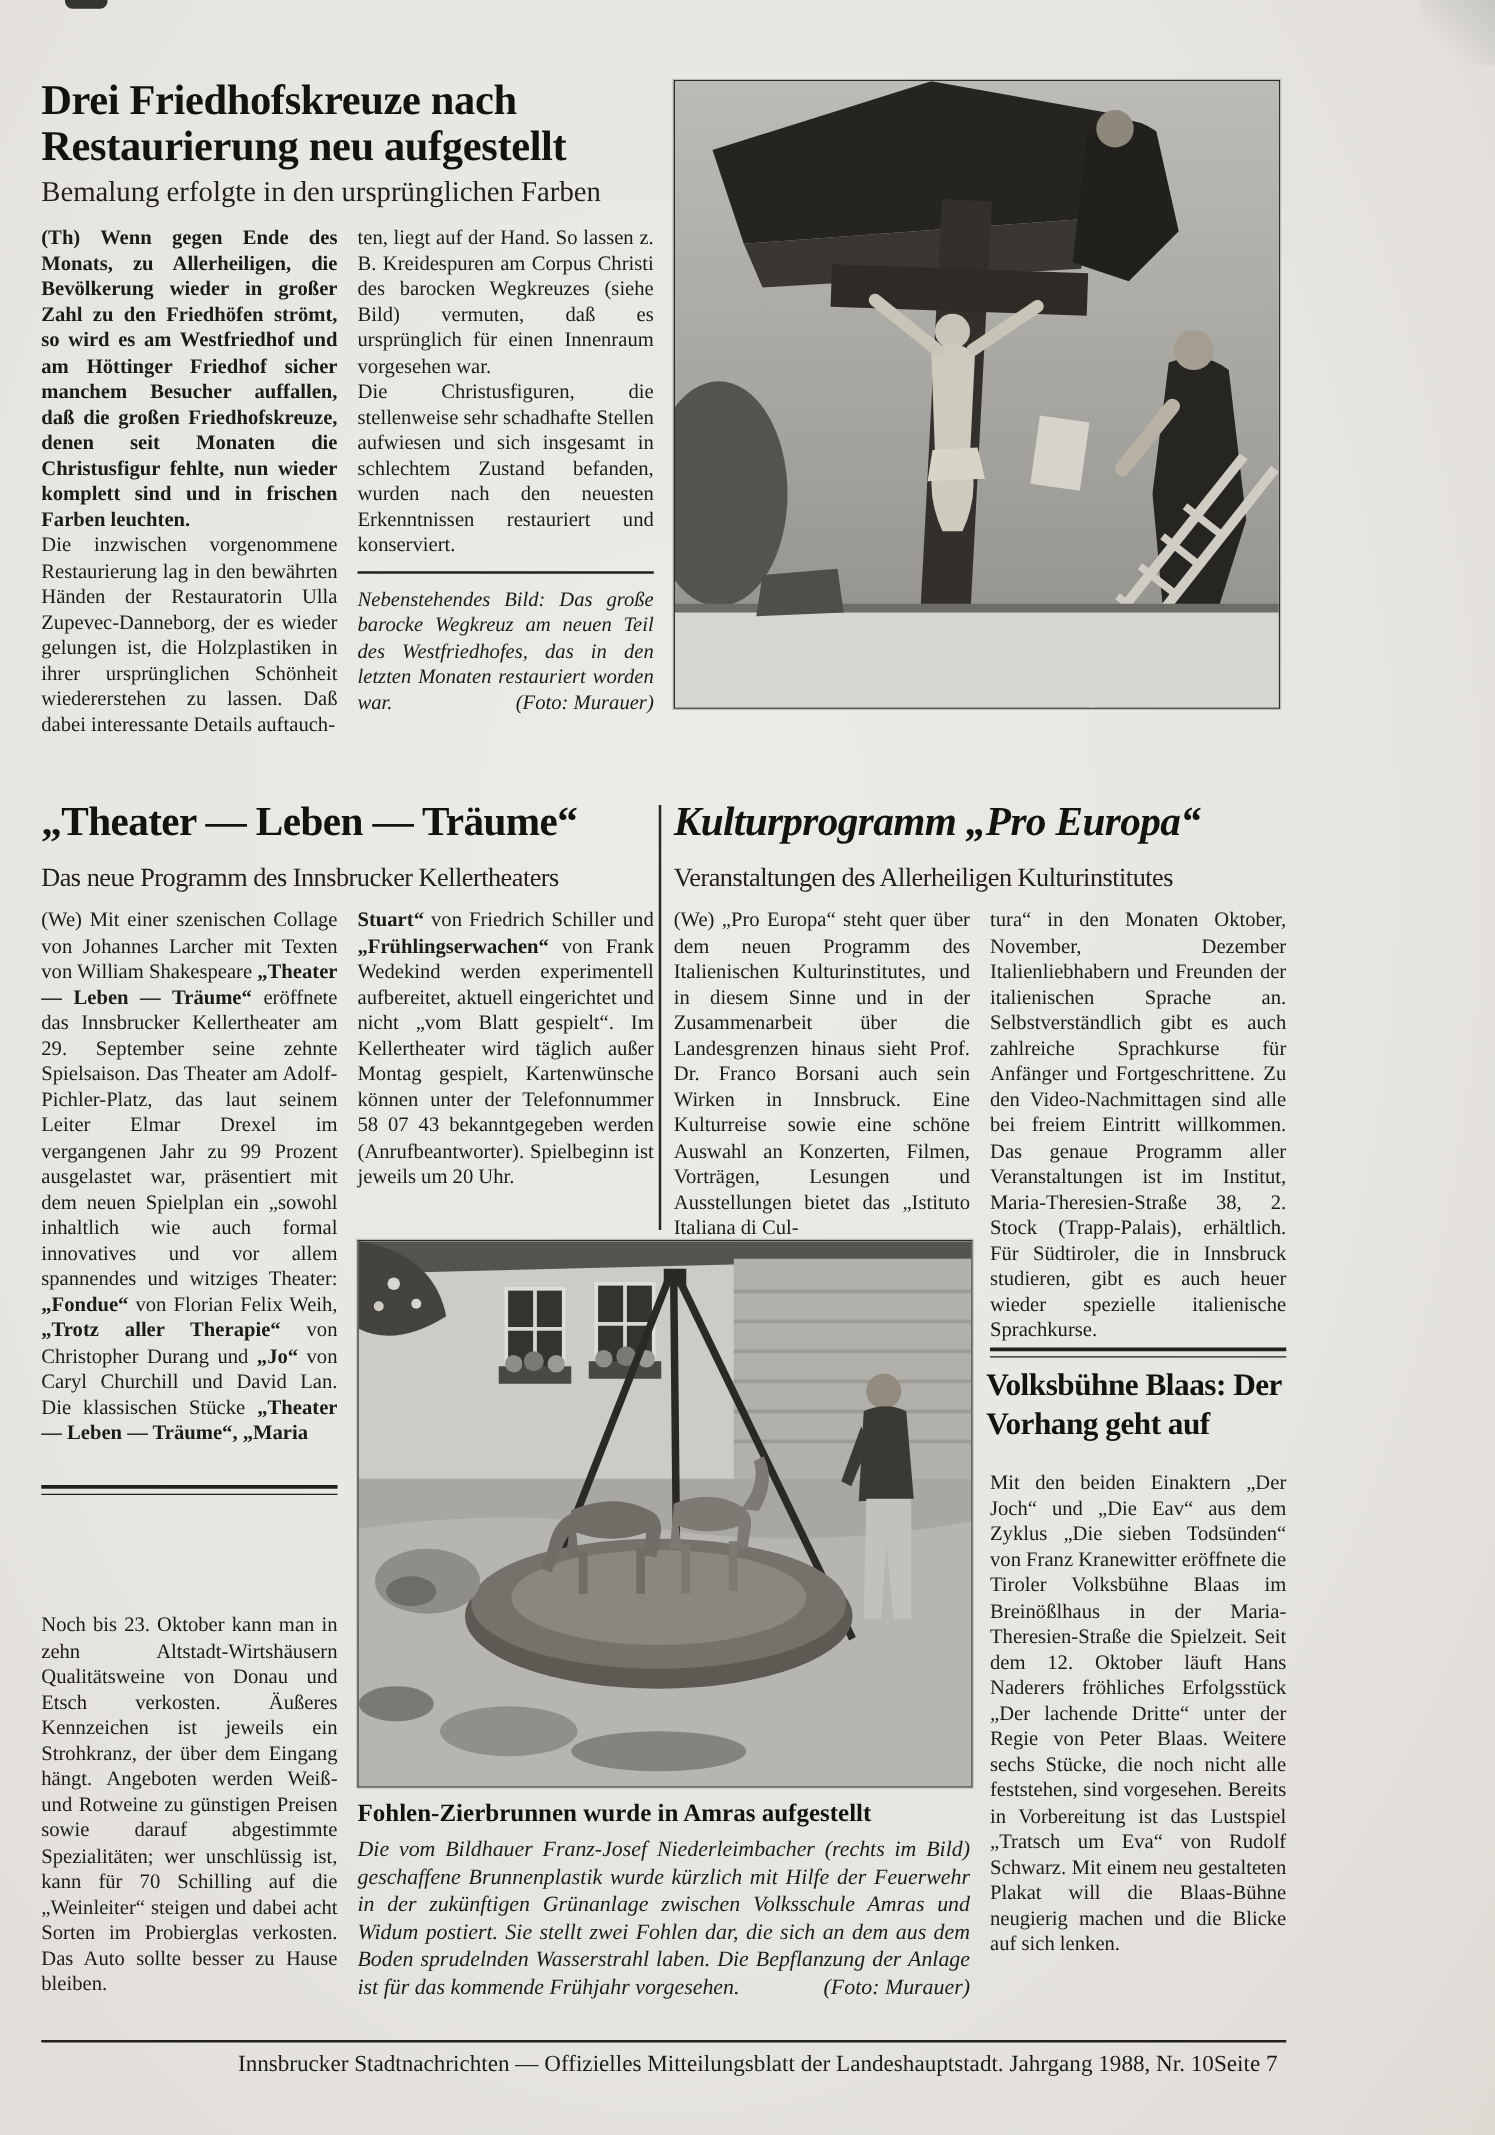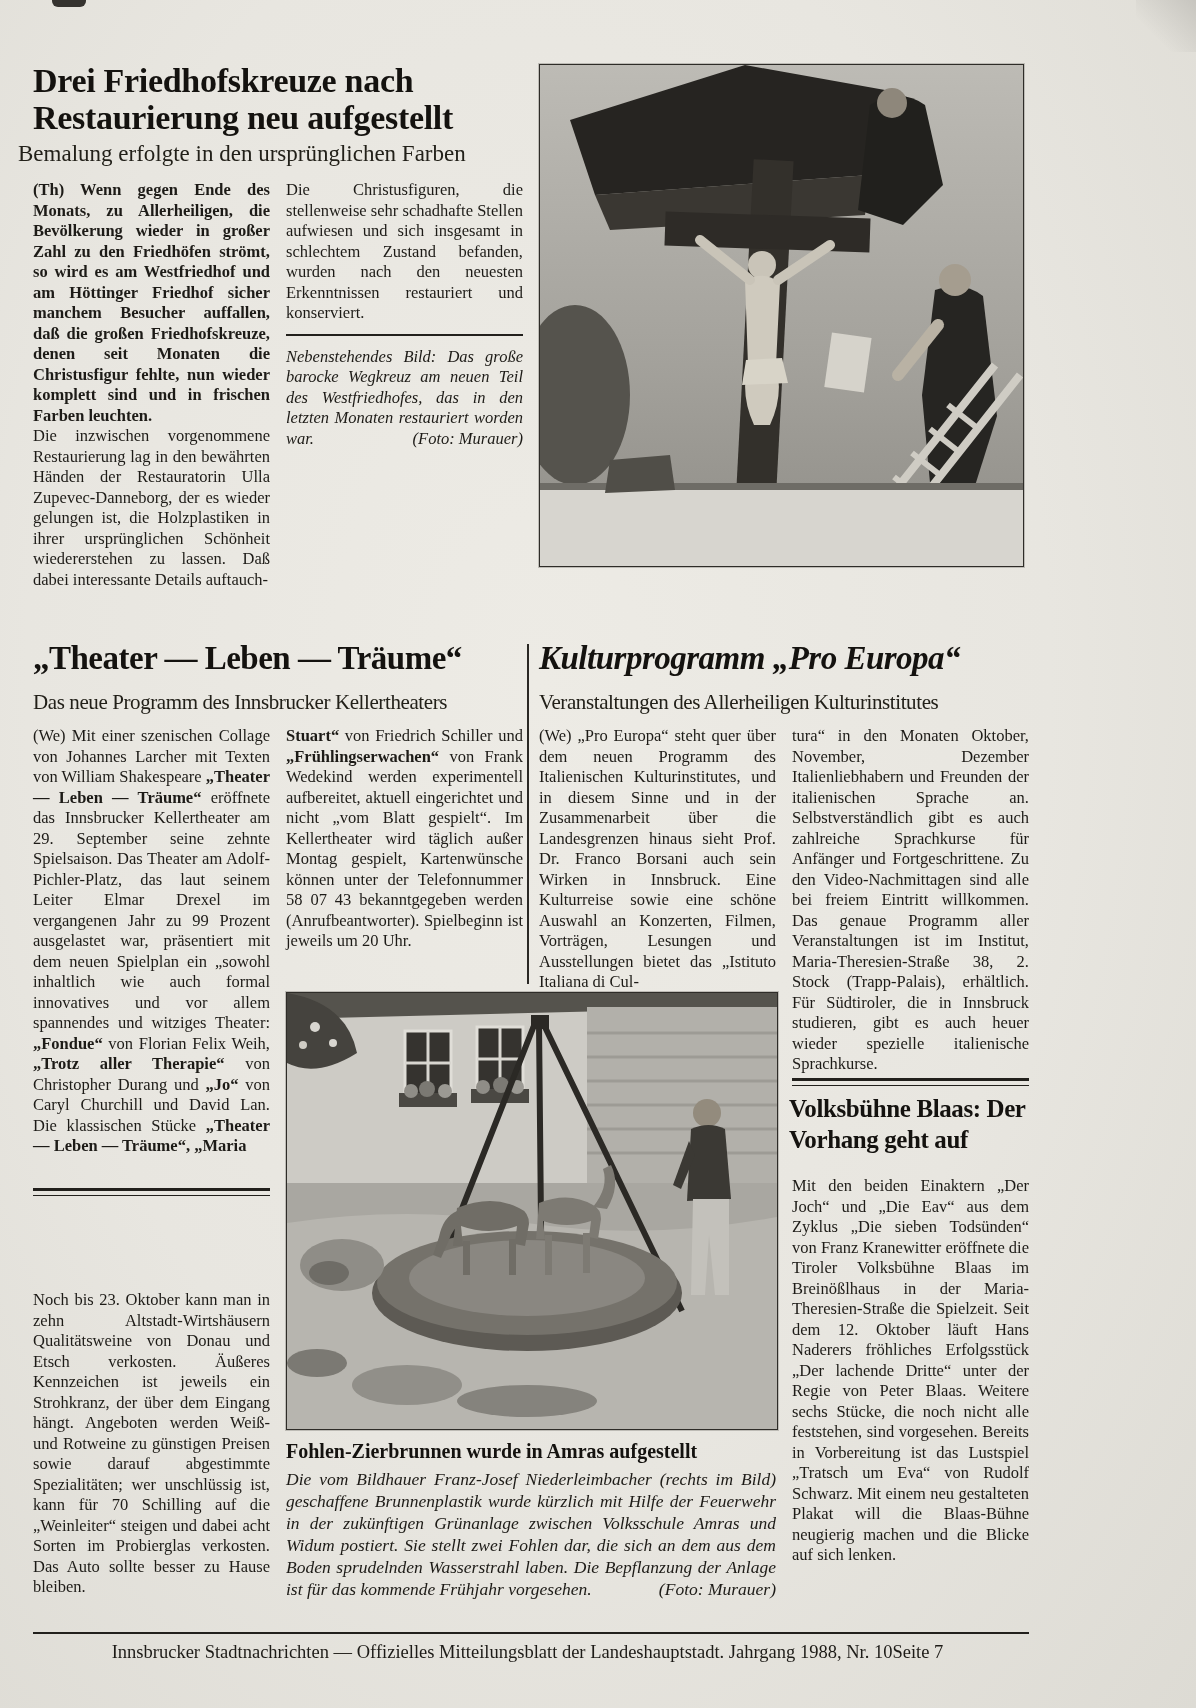--- a/index.html
+++ b/index.html
@@ -28,40 +28,41 @@
   .ital{font-style:italic;}
   .credit{float:right;font-style:italic;}
   .srule{border-top:2px solid #22201c;margin:10px 0 11px 0;}
   .drule{height:4px;border-top:3px solid #22201c;border-bottom:1.5px solid #22201c;}
   .vrule{width:1.5px;background:#2a2824;}
   .photo{border:1px solid #2e2c28;box-shadow:0 0 0 1px #bdbbb5;}
   .photo svg{display:block;}
   .cap-title{font-size:20px;font-weight:bold;color:#14120f;}
   .cap-text{width:490px;font-size:17.5px;line-height:22px;font-style:italic;text-align:justify;color:#1d1b17;}
   #footer-rule{height:2px;background:#22201c;}
-  .footer-row{display:flex;justify-content:center;width:989px;font-size:18.5px;color:#1d1b17;}
+  .footer-row{display:flex;justify-content:flex-end;width:989px;font-size:18.5px;color:#1d1b17;}
   .scan-mark{background:#35332f;}
 </style>
 </head>
 <body>
 
 <div id="page">
 
   <div class="abs scan-mark" style="left:52px;top:0;width:34px;height:7px;border-radius:0 0 6px 6px;"></div>
   <div class="abs" style="right:0;top:0;width:60px;height:52px;background:linear-gradient(225deg,#c7c5bf 0%,rgba(200,198,192,0) 70%);"></div>
 
   <div class="abs head-xl" style="left:33px;top:62px;width:505px;">Drei Friedhofskreuze nach Restaurierung neu aufgestellt</div>
-  <div class="abs sub-xl" style="left:18px;top:141px;text-align:right;">Bemalung erfolgte in den ursprünglichen Farben</div>
+  <div class="abs sub-xl" style="left:33px;top:141px;text-align:right;">Bemalung erfolgte in den ursprünglichen Farben</div>
 
   <div class="abs col" style="left:33px;top:180px;">
     <p class="b">(Th) Wenn gegen Ende des Monats, zu Allerheiligen, die Bevölkerung wieder in großer Zahl zu den Friedhöfen strömt, so wird es am Westfriedhof und am Höttinger Friedhof sicher manchem Besucher auffallen, daß die großen Friedhofskreuze, denen seit Monaten die Christusfigur fehlte, nun wieder komplett sind und in frischen Farben leuchten.</p>
     <p>Die inzwischen vorgenommene Restaurierung lag in den bewährten Händen der Restauratorin Ulla Zupevec-Danneborg, der es wieder gelungen ist, die Holzplastiken in ihrer ursprünglichen Schönheit wiedererstehen zu lassen. Daß dabei interessante Details auftauch-</p>
   </div>
 
   <div class="abs col" style="left:286px;top:180px;">
+    <p>ten, liegt auf der Hand. So lassen z. B. Kreidespuren am Corpus Christi des barocken Wegkreuzes (siehe Bild) vermuten, daß es ursprünglich für einen Innenraum vorgesehen war.</p>
     <p>Die Christusfiguren, die stellenweise sehr schadhafte Stellen aufwiesen und sich insgesamt in schlechtem Zustand befanden, wurden nach den neuesten Erkenntnissen restauriert und konserviert.</p>
     <div class="srule"></div>
     <p class="ital"><span>Nebenstehendes Bild: Das große barocke Wegkreuz am neuen Teil des Westfriedhofes, das in den letzten Monaten restauriert worden war.</span> <span class="credit">(Foto: Murauer)</span></p>
   </div>
 
   <div class="abs photo" style="left:539px;top:64px;width:483px;height:501px;">
     <svg width="483" height="501" viewBox="0 0 483 501">
       <defs>
         <linearGradient id="sky1" x1="0" y1="0" x2="0" y2="1">
           <stop offset="0" stop-color="#bdbbb5"></stop>

